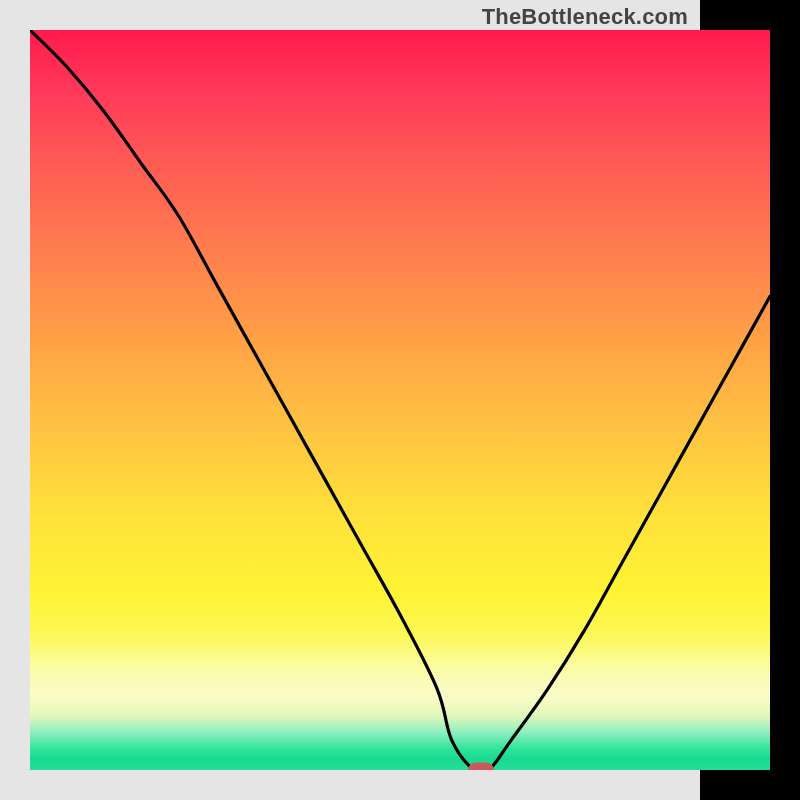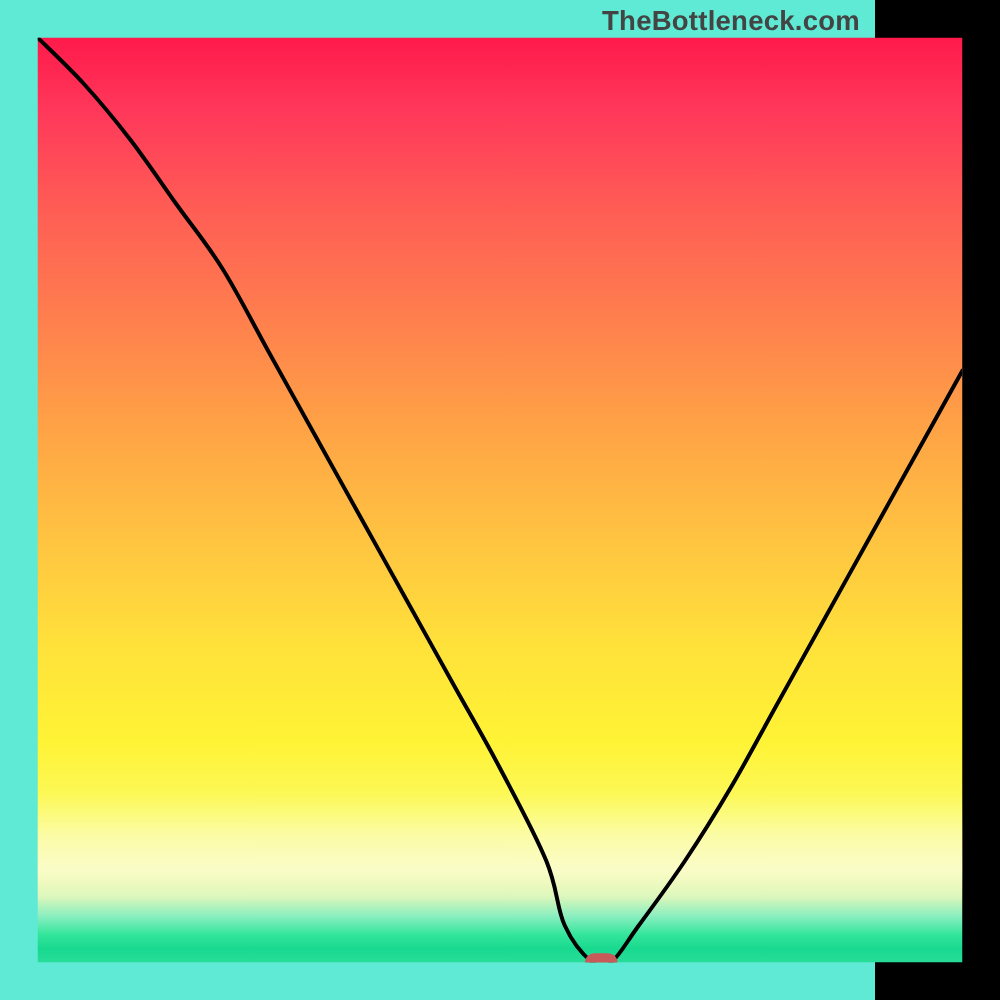--- a/index.html
+++ b/index.html
@@ -6,21 +6,21 @@
     margin: 0;
     padding: 0;
     width: 800px;
     height: 800px;
     background: #000;
     font-family: Arial, sans-serif;
   }
   .outer {
     width: 700px;
     height: 800px;
-    background: #5eead4;
+    background: #e5e5e5;
     position: relative;
   }
   .watermark {
     position: absolute;
     top: 4px;
     right: 12px;
     color: #444;
     font-size: 22px;
     font-weight: bold;
     letter-spacing: 0.2px;

